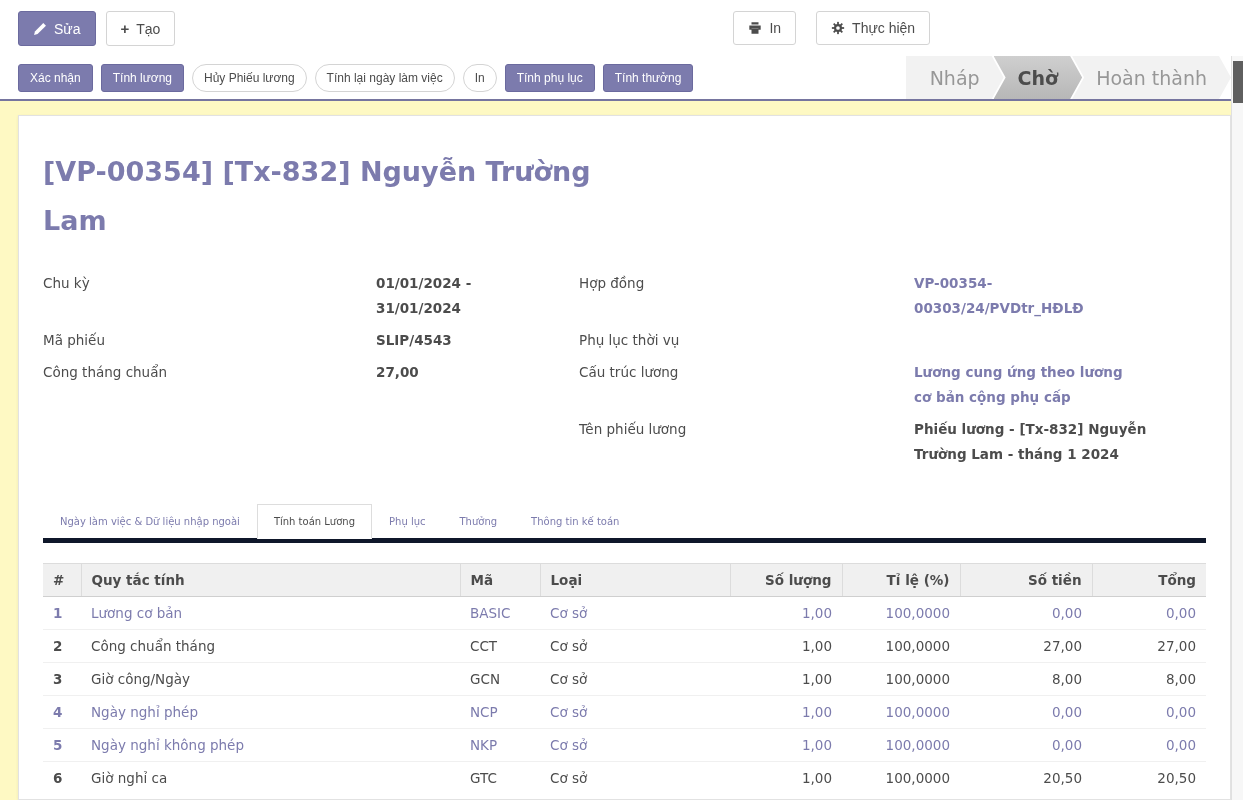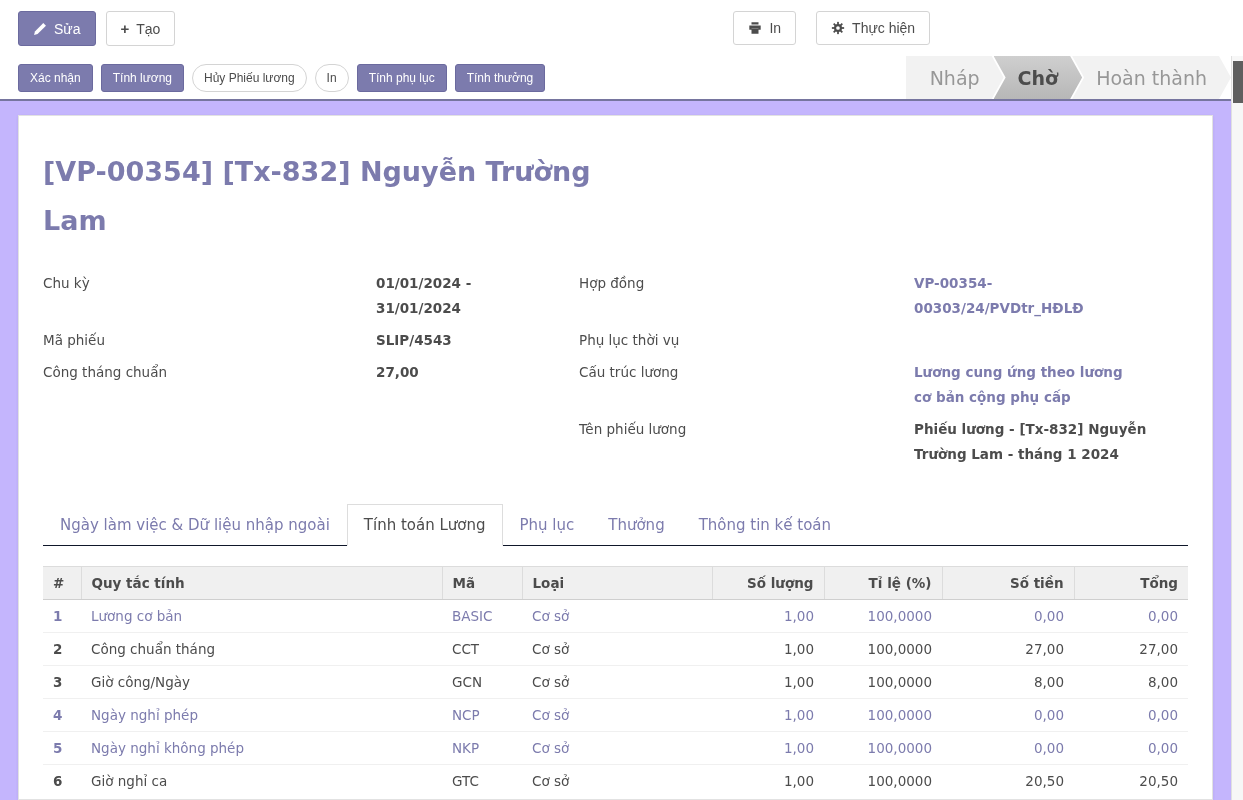--- a/index.html
+++ b/index.html
@@ -30,38 +30,38 @@
 
   .statusbar { margin-left:auto; display:flex; align-items:stretch; height:43px; }
   .status-step { display:flex; align-items:center; padding:0 24px; font-size:19px; color:#979797;
                  background:#f2f2f2; margin-left:-10px; cursor:pointer;
                  clip-path:polygon(0 0, calc(100% - 12px) 0, 100% 50%, calc(100% - 12px) 100%, 0 100%, 12px 50%); }
   .status-step:first-child { margin-left:0;
                  clip-path:polygon(0 0, calc(100% - 12px) 0, 100% 50%, calc(100% - 12px) 100%, 0 100%); }
   .status-step.active { background:linear-gradient(#cfcfcf,#b7b7b7); color:#4c4c4c; font-weight:bold; }
 
   
-  .content { background:#c4b5fd; height:699px; padding:14px 30px 0 18px; }
+  .content { background:#fef9c3; height:699px; padding:14px 12px 0 18px; }
   .sheet { background:#fff; border:1px solid #e2e2e2; box-shadow:0 1px 3px rgba(0,0,0,.07);
            min-height:100%; padding:24px 24px 0 24px; }
 
   .page-title { font-size:27px; font-weight:bold; color:#7c7bad; line-height:1.8;
                 white-space:pre-line; margin:8px 0 26px 0; max-width:760px; }
 
   .field-grid { display:flex; }
   .fgroup-left { width:536px; flex:none; }
   .fgroup-right { flex:1; }
   .frow { display:flex; margin-bottom:7px; line-height:25px; font-size:13.5px; }
   .frow .flabel { flex:0 0 333px; padding-right:20px; font-weight:normal; color:#4c4c4c; }
   .fgroup-right .frow .flabel { flex-basis:335px; }
   .frow .fvalue { flex:1; white-space:pre-line; min-height:25px;font-weight:bold; }
   .fvalue.link { color:#7c7bad; cursor:pointer; }
 
   
-  .tabs { display:flex; border-bottom:1px solid #0f172a; margin-top:30px; font-size:15px;text-align:center; }
+  .tabs { display:flex; border-bottom:5px solid #0f172a; margin-top:30px; font-size:10px;text-align:center; }
   .tab { padding:11px 16px; color:#7c7bad; cursor:pointer; border:1px solid transparent; margin-bottom:-1px; }
   .tab.active { color:#4c4c4c; background:#fff; border-color:#ddd; border-bottom-color:#fff; }
 
   
   table.rules { width:100%; border-collapse:collapse; table-layout:fixed; font-size:13.5px; margin-top:20px; }
   .rules th { background:#f0f0f0; font-weight:bold; color:#4c4c4c; text-align:left;
               padding:8px 10px; border-top:1px solid #dcdcdc; border-bottom:1px solid #cfcfcf;
               border-left:1px solid #dcdcdc; white-space:nowrap; overflow:hidden; }
   .rules th:first-child { border-left:none; }
   .rules td { padding:8px 10px; border-top:1px solid #f0f0f0; white-space:nowrap; overflow:hidden; }
@@ -113,20 +113,21 @@
         </svg>
         <span>Thực hiện</span>
       </button>
     </div>
   </div>
 
   <div class="actionbar">
     <button class="abtn primary">Xác nhận</button>
     <button class="abtn primary">Tính lương</button>
     <button class="abtn default">Hủy Phiếu lương</button>
+    <button class="abtn default">Tính lại ngày làm việc</button>
     <button class="abtn default">In</button>
     <button class="abtn primary">Tính phụ lục</button>
     <button class="abtn primary">Tính thưởng</button>
 
     <div class="statusbar">
       <div class="status-step">Nháp</div>
       <div class="status-step active">Chờ</div>
       <div class="status-step">Hoàn thành</div>
     </div>
   </div>

